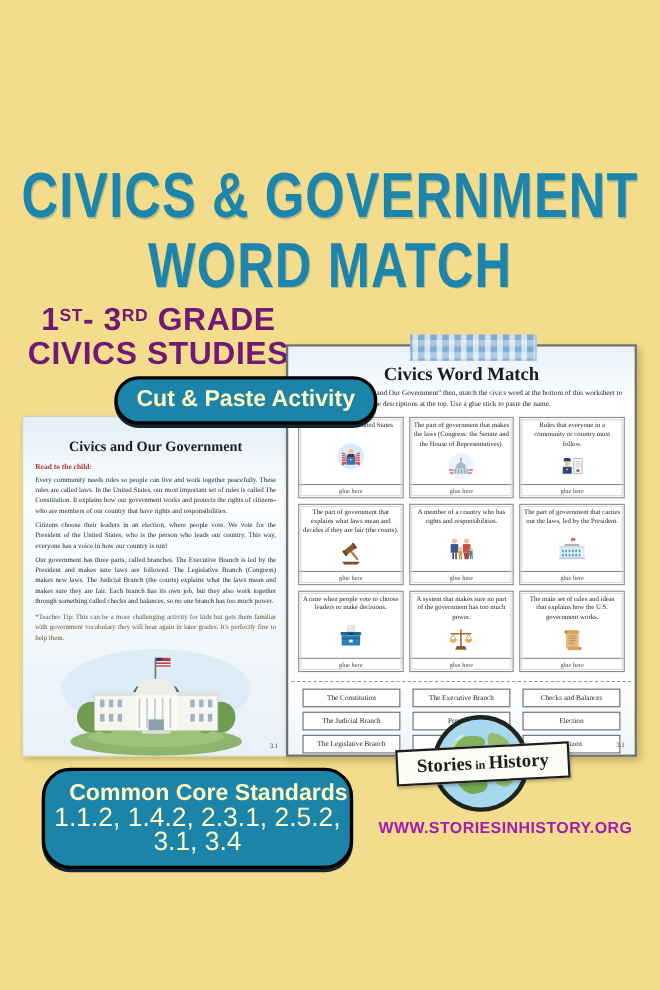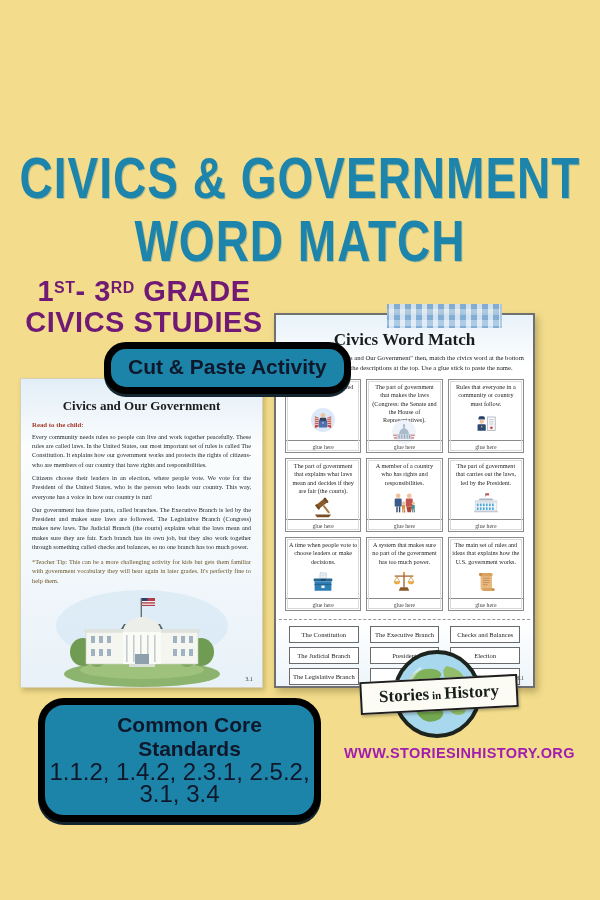--- a/index.html
+++ b/index.html
@@ -11,21 +11,21 @@
              transform:scaleY(1.26);transform-origin:top center;}
   .title-line{font-size:46px;line-height:50px;font-weight:800;letter-spacing:1px;
               text-shadow:1px 1px 0 rgba(16,90,120,.25);}
 
   
   .grade{position:absolute;top:272px;left:0;width:288px;text-align:center;color:#701a75;
          font-weight:800;font-size:29px;line-height:31px;letter-spacing:.5px;}
   .grade sup{font-size:55%;vertical-align:8px;}
 
   
-  .pill{background:#1b84a8;border:7px solid #000000;color:#0f172a;box-sizing:border-box;
+  .pill{background:#1b84a8;border:3px solid #000000;color:#fef9c3;box-sizing:border-box;
         box-shadow:0 3px 0 #132630;}
   .cut-badge{position:absolute;left:104px;top:342px;z-index:6;border-radius:22px;
              font-size:21px;font-weight:700;padding:6px 17px 8px;}
   .cc-badge{position:absolute;left:38px;top:698px;width:283px;z-index:5;border-radius:26px;
             text-align:center;padding:8px 0 10px;}
   .cc-title{font-size:21px;font-weight:800;line-height:24px;margin-left:20px;}
   .cc-codes{font-size:24px;font-weight:400;line-height:22px;}
 
   
   .sheet{position:absolute;box-sizing:border-box;background:#fff;}
@@ -36,21 +36,21 @@
       border:1px solid #d8d2b4;box-shadow:2px 3px 5px rgba(60,50,10,.25);
       background:linear-gradient(180deg,#e2eef7 0%,#fbfdfe 22%,#f4f9fc 55%,#e8f1f8 100%);}
   .ls-title{margin-top:19px;text-align:center;font-weight:700;font-size:13px;color:#1c1c1c;}
   .ls-read{margin-top:7px;font-size:6.8px;font-weight:700;color:#a53c2a;}
   .ls-p{margin:3.5px 0 0;font-size:6.3px;line-height:1.5;color:#27292c;text-align:justify;}
   .ls-tip{margin:5px 0 0;font-size:6.3px;line-height:1.5;color:#6b5327;text-align:justify;}
   .ls-art{display:block;margin:3px auto 0;}
   .sheet-page{position:absolute;right:9px;bottom:5px;font-size:6.3px;color:#444;}
 
   
-  .right-sheet{left:274px;top:313px;width:261px;height:375px;z-index:2;border:2px solid #707070;
+  .right-sheet{left:260px;top:313px;width:319px;height:375px;z-index:2;border:2px solid #707070;
       box-shadow:3px 4px 7px rgba(60,50,10,.3);
       background:linear-gradient(180deg,#e7f2f9 0%,#ffffff 14%,#ffffff 82%,#edf5fa 100%);}
   .washi{position:absolute;left:111px;top:-11px;width:111px;height:24px;z-index:3;opacity:.95;
       background-color:#aac9e4;
       background-image:linear-gradient(90deg,rgba(255,255,255,.65) 50%,rgba(255,255,255,0) 50%),
                        linear-gradient(rgba(80,140,195,.5) 50%,rgba(80,140,195,0) 50%);
       background-size:11px 11px;border-left:2px solid rgba(130,170,205,.5);
       border-right:2px solid rgba(130,170,205,.5);}
   .rs-title{margin-top:15px;text-align:center;font-weight:700;font-size:17px;color:#1b1b1b;}
   .rs-dir{margin:3px auto 0;width:93%;text-align:center;font-size:6.6px;line-height:1.5;color:#222;}

